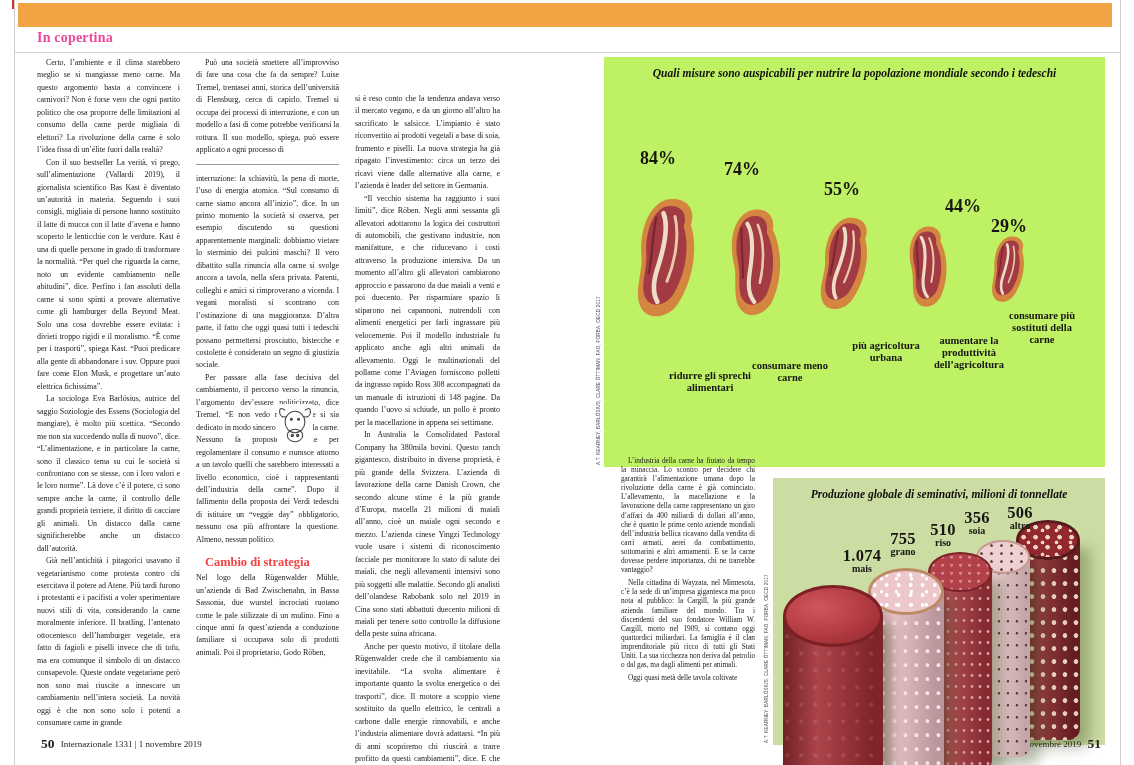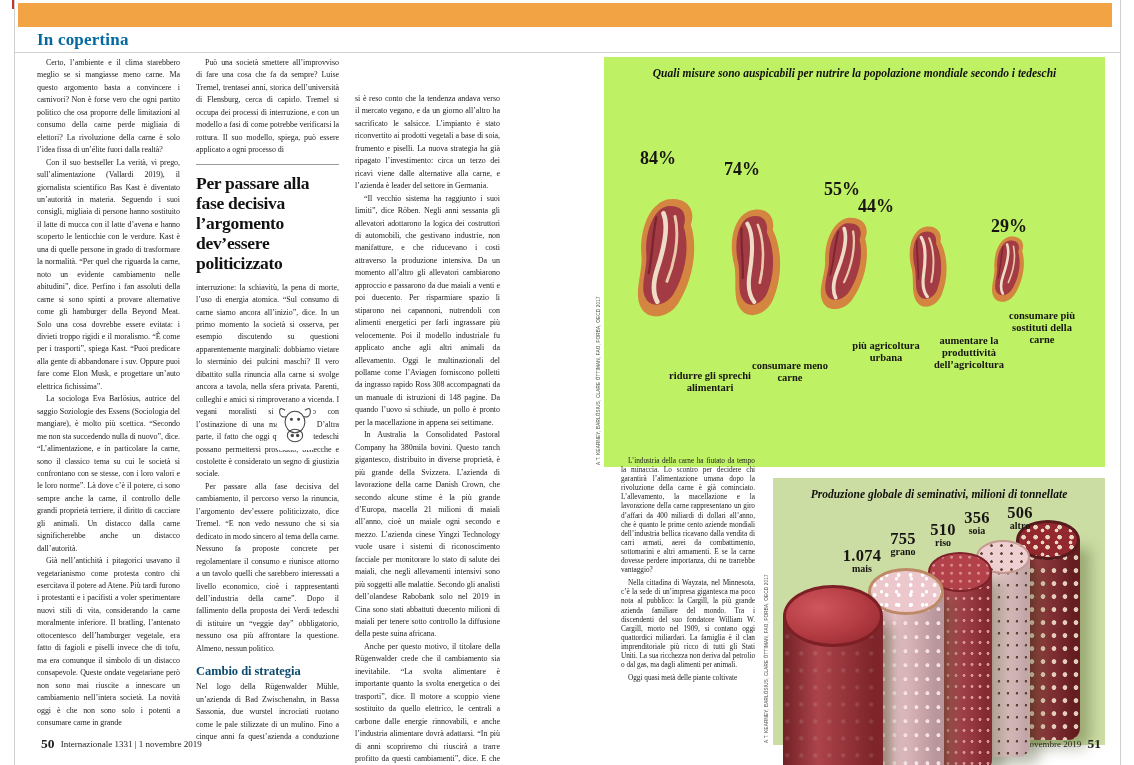--- a/index.html
+++ b/index.html
@@ -4,49 +4,49 @@
 <style>
   html,body{margin:0;padding:0;}
   body{width:1134px;height:765px;position:relative;background:#ffffff;overflow:hidden;
        font-family:"Liberation Serif", serif;color:#1c1c1c;}
   .abs{position:absolute;}
   
   .crop-mark{left:12px;top:0;width:3px;height:9px;background:#c9352b;}
   .edge-left{left:14px;top:0;width:1px;height:765px;background:#cfcfcf;}
   .edge-right{left:1120px;top:0;width:1px;height:765px;background:#cfcfcf;}
   .banner{left:18px;top:3px;width:1094px;height:24px;background:#f2a444;}
-  .section-label{left:37px;top:30px;font-size:17px;font-weight:bold;color:#0369a1;letter-spacing:.2px;}
+  .section-label{left:37px;top:30px;font-size:14px;font-weight:bold;color:#ec4899;letter-spacing:.2px;}
   .header-rule{left:14px;top:52px;width:1106px;height:1px;background:#d2d2d2;}
   
   .col{top:57px;height:684px;overflow:hidden;text-align:justify;
        font-size:8px;line-height:12.45px;letter-spacing:-.05px;}
   .col p{margin:0;}
   .col p.ind{text-indent:9px;}
   .col1{left:37px;width:143px;}
   .col2{left:196px;width:143px;}
   .col3{left:355px;width:145px;margin-top:36px;}
   .pq-rule{border-top:1px solid #9a9a9a;margin:7px 0 8px;}
   .pullquote{font-weight:bold;font-size:17.5px;line-height:20px;letter-spacing:-.3px;
              text-align:left;margin:0 0 9px;color:#111;}
-  .subhead{font-weight:bold;font-size:12.5px;line-height:14px;text-align:left;margin:9px 0 3px;color:#0c4a6e;}
+  .subhead{font-weight:bold;font-size:12.5px;line-height:14px;text-align:left;margin:9px 9px 3px;color:#ef4444;}
   .cow{left:277px;top:404px;width:36px;height:46px;background:#fff;}
   
   .rcol{left:617px;top:452px;width:142px;height:286px;overflow:hidden;text-align:justify;
         font-size:7.3px;line-height:9.1px;letter-spacing:-.03px;}
   .rcol p{margin:4px;}
   .rcol p.ind{text-indent:7px;}
   
   .chart1{left:604px;top:57px;width:501px;height:410px;background:#bef264;overflow:hidden;}
   .chart2{left:773px;top:478px;width:332px;height:267px;background:#ccdda4;overflow:hidden;}
   .chart-title{position:absolute;left:0;top:10px;width:100%;text-align:center;
                font-style:italic;font-weight:bold;font-size:11.5px;color:#13100e;}
   .chart2 .chart-title{padding:0 26px;width:280px;left:0;}
   .pct{position:absolute;width:56px;text-align:center;font-weight:bold;font-size:18px;color:#181512;}
   .p1{left:630px;top:148px;} .p2{left:714px;top:159px;} .p3{left:814px;top:179px;}
-  .p4{left:848px;top:196px;} .p5{left:981px;top:216px;}
+  .p4{left:935px;top:196px;} .p5{left:981px;top:216px;}
   .cat{position:absolute;width:84px;text-align:center;font-weight:bold;
        font-size:10.5px;line-height:12px;color:#181512;}
   .c1{left:668px;top:370px;} .c2{left:748px;top:360px;} .c3{left:844px;top:340px;}
   .c4{left:921px;top:335px;width:96px;} .c5{left:1000px;top:310px;}
   .bacon{position:absolute;}
   .b1{left:630px;top:170px;width:70px;height:178px;transform:rotate(4deg);}
   .b2{left:724px;top:185px;width:62px;height:157px;transform:rotate(-5deg);}
   .b3{left:816px;top:199px;width:55px;height:131px;transform:rotate(7deg);}
   .b4{left:904px;top:212px;width:47px;height:111px;transform:rotate(-6deg);}
   .b5{left:988px;top:228px;width:39px;height:84px;transform:rotate(5deg);}
@@ -127,21 +127,20 @@
 <div class="abs col col1">
   <p class="ind">Certo, l’ambiente e il clima starebbero meglio se si mangiasse meno carne. Ma questo argomento basta a convincere i carnivori? Non è forse vero che ogni partito politico che osa proporre delle limitazioni al consumo della carne perde migliaia di elettori? La rivoluzione della carne è solo l’idea fissa di un’élite fuori dalla realtà?</p>
   <p class="ind">Con il suo bestseller La verità, vi prego, sull’alimentazione (Vallardi 2019), il giornalista scientifico Bas Kast è diventato un’autorità in materia. Seguendo i suoi consigli, migliaia di persone hanno sostituito il latte di mucca con il latte d’avena e hanno scoperto le lenticchie con le verdure. Kast è una di quelle persone in grado di trasformare la normalità. “Per quel che riguarda la carne, noto un evidente cambiamento nelle abitudini”, dice. Perfino i fan assoluti della carne si sono spinti a provare alternative come gli hamburger della Beyond Meat. Solo una cosa dovrebbe essere evitata: i divieti troppo rigidi e il moralismo. “È come per i trasporti”, spiega Kast. “Puoi predicare alla gente di abbandonare i suv. Oppure puoi fare come Elon Musk, e progettare un’auto elettrica fichissima”.</p>
   <p class="ind">La sociologa Eva Barlösius, autrice del saggio Soziologie des Essens (Sociologia del mangiare), è molto più scettica. “Secondo me non sta succedendo nulla di nuovo”, dice. “L’alimentazione, e in particolare la carne, sono il classico tema su cui le società si confrontano con se stesse, con i loro valori e le loro norme”. Là dove c’è il potere, ci sono sempre anche la carne, il controllo delle grandi proprietà terriere, il diritto di cacciare gli animali. Un distacco dalla carne significherebbe anche un distacco dall’autorità.</p>
   <p class="ind">Già nell’antichità i pitagorici usavano il vegetarianismo come protesta contro chi esercitava il potere ad Atene. Più tardi furono i protestanti e i pacifisti a voler sperimentare nuovi stili di vita, considerando la carne moralmente inferiore. Il bratling, l’antenato ottocentesco dell’hamburger vegetale, era fatto di fagioli e piselli invece che di tofu, ma era comunque il simbolo di un distacco consapevole. Queste ondate vegetariane però non sono mai riuscite a innescare un cambiamento nell’intera società. La novità oggi è che non sono solo i potenti a consumare carne in grande</p>
 </div>
 
 <div class="abs col col2">
   <p class="ind">Può una società smettere all’improvviso di fare una cosa che fa da sempre? Luise Tremel, trentasei anni, storica dell’università di Flensburg, cerca di capirlo. Tremel si occupa dei processi di interruzione, e con un modello a fasi di come potrebbe verificarsi la rottura. Il suo modello, spiega, può essere applicato a ogni processo di</p>
   <div class="pq-rule"></div>
-  <div class="pullquote">Per passare alla fase decisiva l’argomento dev’essere politicizzato</div>
   <p>interruzione: la schiavitù, la pena di morte, l’uso di energia atomica. “Sul consumo di carne siamo ancora all’inizio”, dice. In un primo momento la società si osserva, per esempio discutendo su questioni apparentemente marginali: dobbiamo vietare lo sterminio dei pulcini maschi? Il vero dibattito sulla rinuncia alla carne si svolge ancora a tavola, nella sfera privata. Parenti, colleghi e amici si rimproverano a vicenda. I vegani moralisti si scontrano con l’ostinazione di una maggioranza. D’altra parte, il fatto che oggi quasi tutti i tedeschi possano permettersi prosciutto, bistecche e costolette è considerato un segno di giustizia sociale.</p>
   <p class="ind">Per passare alla fase decisiva del cambiamento, il percorso verso la rinuncia, l’argomento dev’essere politicizzato, dice Tremel. “E non vedo nessuno che si sia dedicato in modo sincero al tema della carne. Nessuno fa proposte concrete per regolamentare il consumo e riunisce attorno a un tavolo quelli che sarebbero interessati a livello economico, cioè i rappresentanti dell’industria della carne”. Dopo il fallimento della proposta dei Verdi tedeschi di istituire un “veggie day” obbligatorio, nessuno osa più affrontare la questione. Almeno, nessun politico.</p>
   <div class="subhead">Cambio di strategia</div>
   <p>Nel logo della Rügenwalder Mühle, un’azienda di Bad Zwischenahn, in Bassa Sassonia, due wurstel incrociati ruotano come le pale stilizzate di un mulino. Fino a cinque anni fa quest’azienda a conduzione familiare si occupava solo di prodotti animali. Poi il proprietario, Godo Röben,</p>
 </div>
 
 <div class="abs cow">
   <svg viewBox="0 0 40 48">
     <g fill="none" stroke="#4a4a4a" stroke-width="1.2">
       <path d="M9,7 Q2,2 3,10 Q4,16 11,14"></path>
@@ -223,21 +222,21 @@
 <div class="abs cat c2">consumare meno carne</div>
 <div class="abs cat c3">più agricoltura urbana</div>
 <div class="abs cat c4">aumentare la produttività dell’agricoltura</div>
 <div class="abs cat c5">consumare più sostituti della carne</div>
 
 <div class="vcredit vc1">A.T. KEARNEY, BARLÖSIUS, CLARE ÖTTIMAN, FAO, FORBA, OECD 2017</div>
 
 <div class="abs rcol">
   <p class="ind">L’industria della carne ha fiutato da tempo la minaccia. Lo scontro per decidere chi garantirà l’alimentazione umana dopo la rivoluzione della carne è già cominciato. L’allevamento, la macellazione e la lavorazione della carne rappresentano un giro d’affari da 400 miliardi di dollari all’anno, che è quanto le prime cento aziende mondiali dell’industria bellica ricavano dalla vendita di carri armati, aerei da combattimento, sottomarini e altri armamenti. E se la carne dovesse perdere importanza, chi ne trarrebbe vantaggio?</p>
   <p class="ind">Nella cittadina di Wayzata, nel Minnesota, c’è la sede di un’impresa gigantesca ma poco nota al pubblico: la Cargill, la più grande azienda familiare del mondo. Tra i discendenti del suo fondatore William W. Cargill, morto nel 1909, si contano oggi quattordici miliardari. La famiglia è il clan imprenditoriale più ricco di tutti gli Stati Uniti. La sua ricchezza non deriva dal petrolio o dal gas, ma dagli alimenti per animali.</p>
-  <p class="ind">Oggi quasi metà delle piante coltivate</p>
+  <p class="ind">Oggi quasi metà delle tavola coltivate</p>
 </div>
 
 <div class="abs chart2">
   <div class="chart-title">Produzione globale di seminativi, milioni di tonnellate</div>
 </div>
 
 <div class="saus s1">
     <div class="body"></div>
     <div class="face"></div>
   </div>

